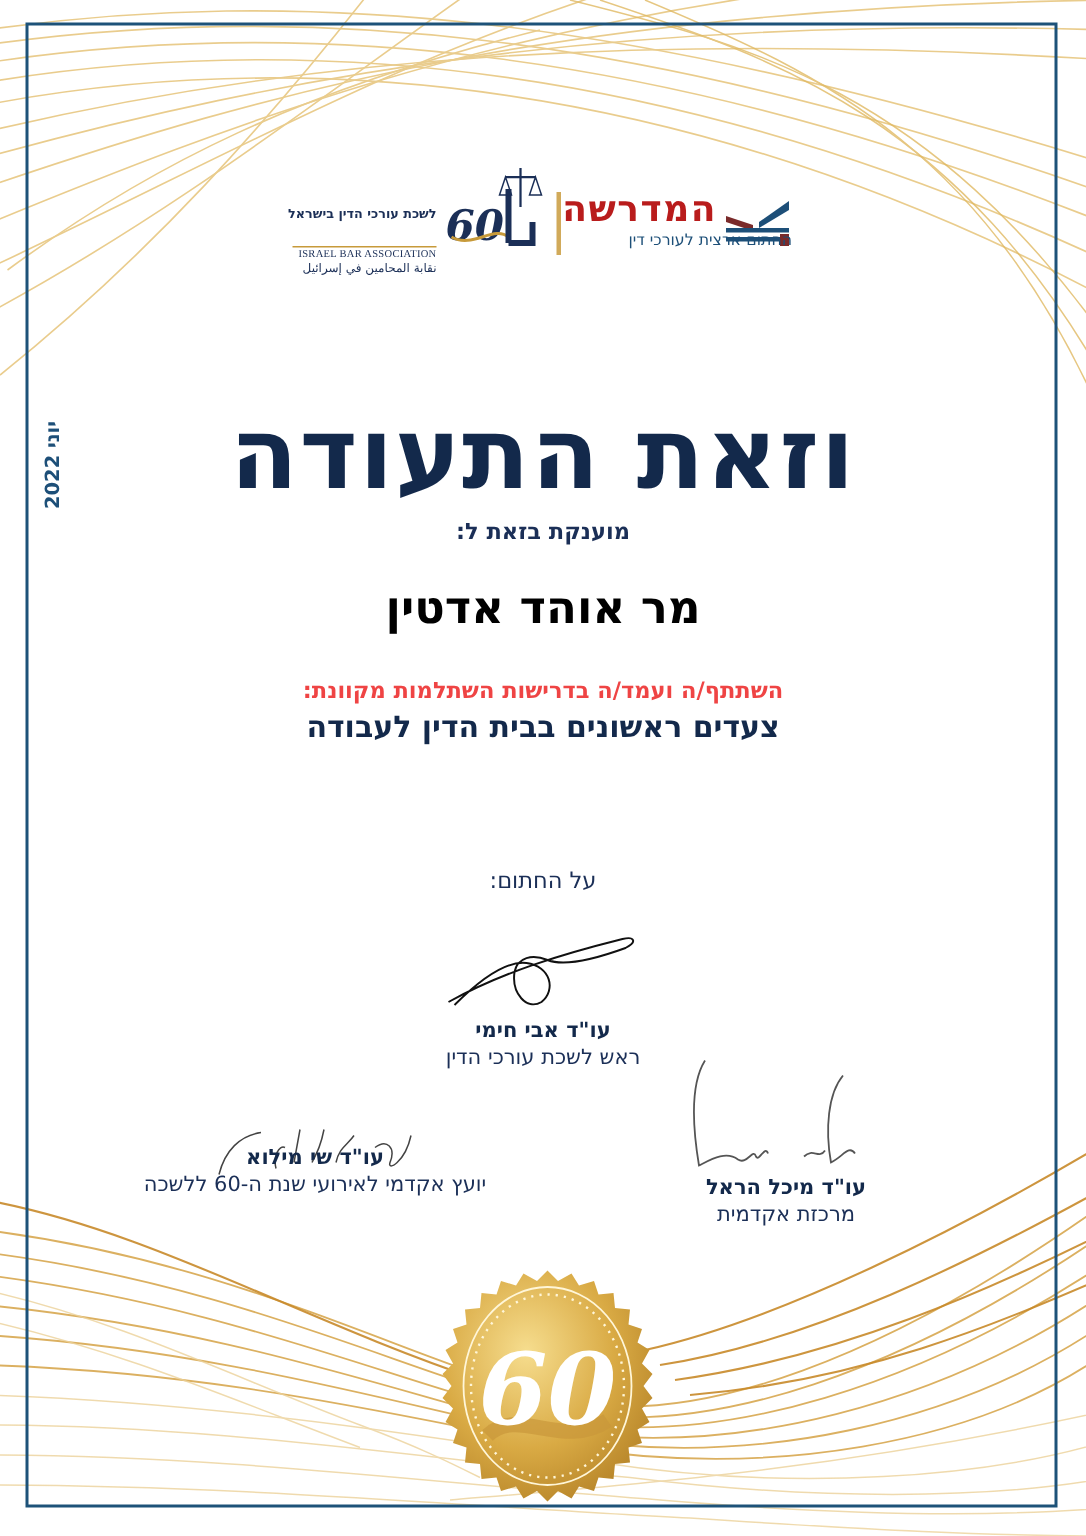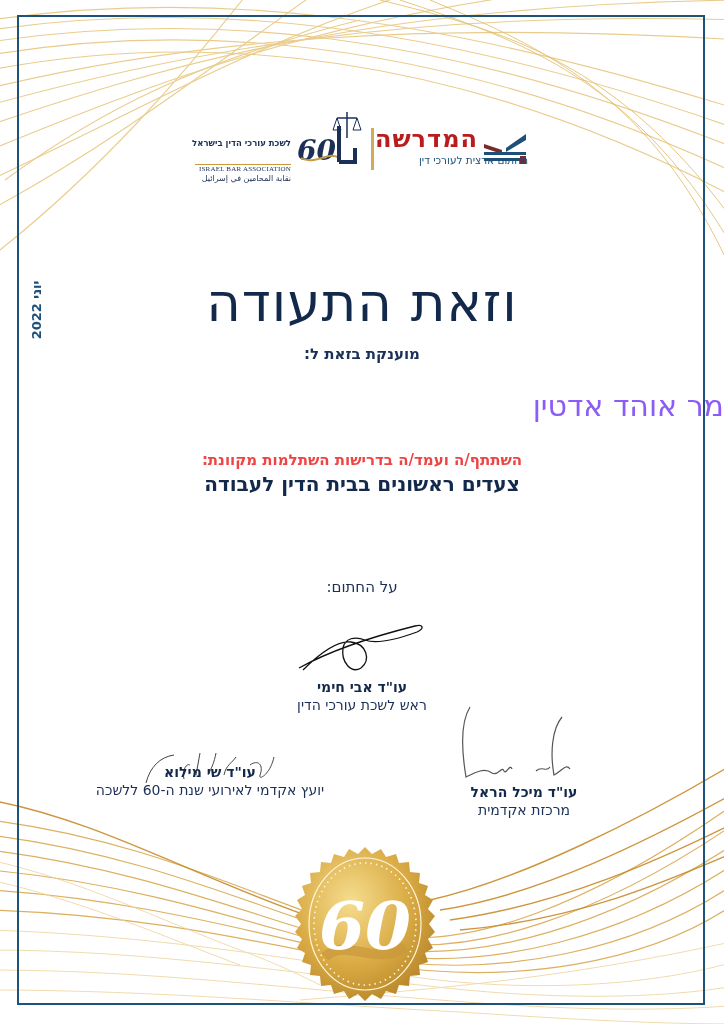--- a/index.html
+++ b/index.html
@@ -27,23 +27,23 @@
   .bar-mark { position: absolute; left: 100px; top: 0; width: 72px; height: 62px; }
   .divider { position: absolute; left: 181px; top: 20px; width: 3px; height: 42px; background: #d1aa5a; }
   .mid-logo { position: absolute; left: 193px; top: 16px; width: 145px; height: 48px; }
   .mid-title { position: absolute; right: 50px; top: 2px; font-size: 24px; font-weight: bold; color: #b91c1c; line-height: 26px; white-space: nowrap; letter-spacing: 1px; }
   .mid-sub { position: absolute; right: 0px; top: 30px; font-size: 10.5px; color: #1d4f78; line-height: 12px; white-space: nowrap; }
   .book { position: absolute; right: 0; top: 6px; width: 46px; height: 34px; }
 
   .date { position: absolute; left: 22px; top: 270px; width: 28px; height: 80px; }
   .date span { position: absolute; left: 50%; top: 50%; transform: translate(-50%,-50%) rotate(-90deg); font-size: 13px; font-weight: bold; color: #1d4f78; white-space: nowrap; }
 
-  .title { top: 268px; font-size: 53px; font-weight: normal; color: #13294b; line-height: 70px; letter-spacing: 1px; }
+  .title { top: 268px; font-size: 66px; font-weight: bold; color: #13294b; line-height: 70px; letter-spacing: 1px; }
   .awarded { top: 345px; font-size: 15px; color: #1b2f57; font-weight: bold; }
-  .recipient { top: 388px; font-size: 30px; font-weight: normal; color: #8b5cf6; text-align: right; }
+  .recipient { top: 388px; font-size: 30px; font-weight: bold; color: #000000; }
   .participated { top: 451px; font-size: 15px; font-weight: bold; color: #ef4444; }
   .course { top: 472px; font-size: 20px; font-weight: bold; color: #13294b; }
   .signed { top: 578px; font-size: 15px; color: #1b2f57; }
 
   .sig-block { position: absolute; text-align: center; }
   .sig-name { font-size: 14px; font-weight: bold; color: #13294b; line-height: 18px; white-space: nowrap; }
   .sig-role { font-size: 14px; color: #1b2f57; line-height: 18px; white-space: nowrap; }
   .sig-svg { position: absolute; }
 
   .seal { position: absolute; left: 290px; top: 845px; width: 150px; height: 165px; }

